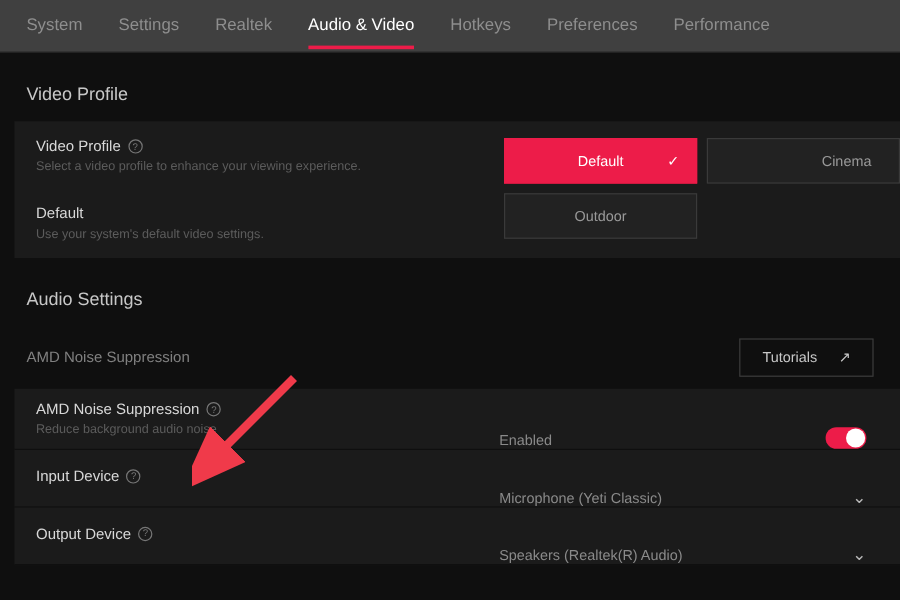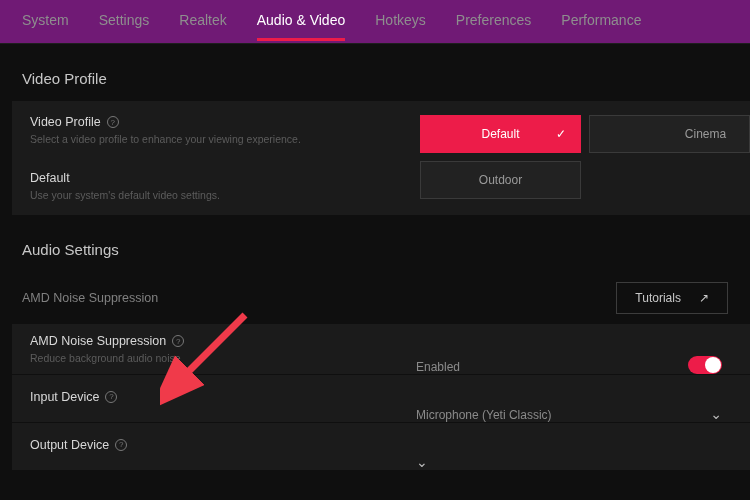--- a/index.html
+++ b/index.html
@@ -8,21 +8,21 @@
     background: #0f0f0f;
     font-family: -apple-system, "Segoe UI", Arial, sans-serif;
     color: #d0d0d0;
     overflow: hidden;
     position: relative;
   }
   .tabbar {
     display: flex;
     gap: 30px;
     padding: 12px 22px 0 22px;
-    background: #701a75;
+    background: #404040;
     border-bottom: 1px solid #1e1e1e;
     height: 44px;
     align-items: flex-start;
   }
   .tab {
     font-size: 14px;
     color: #8e8e8e;
     padding-bottom: 10px;
     cursor: pointer;
     white-space: nowrap;
@@ -227,20 +227,21 @@
       </div>
     </div>
     <div class="srow">
       <div class="srow-left">
         <div class="row-label">
           <span>Output Device</span>
           <span class="info-icon">?</span>
         </div>
       </div>
       <div class="srow-right">
+        <div class="srow-value">Speakers (Realtek(R) Audio)</div>
         <div class="chev">⌄</div>
       </div>
     </div>
   </div>
 </div>
 
 <svg class="arrow-annot" width="110" height="110">
   <defs>
     <marker id="ah" markerWidth="10" markerHeight="10" refX="2" refY="3" orient="auto">
       <path d="M0,0 L0,6 L8,3 z" fill="#f03a4a"></path>

